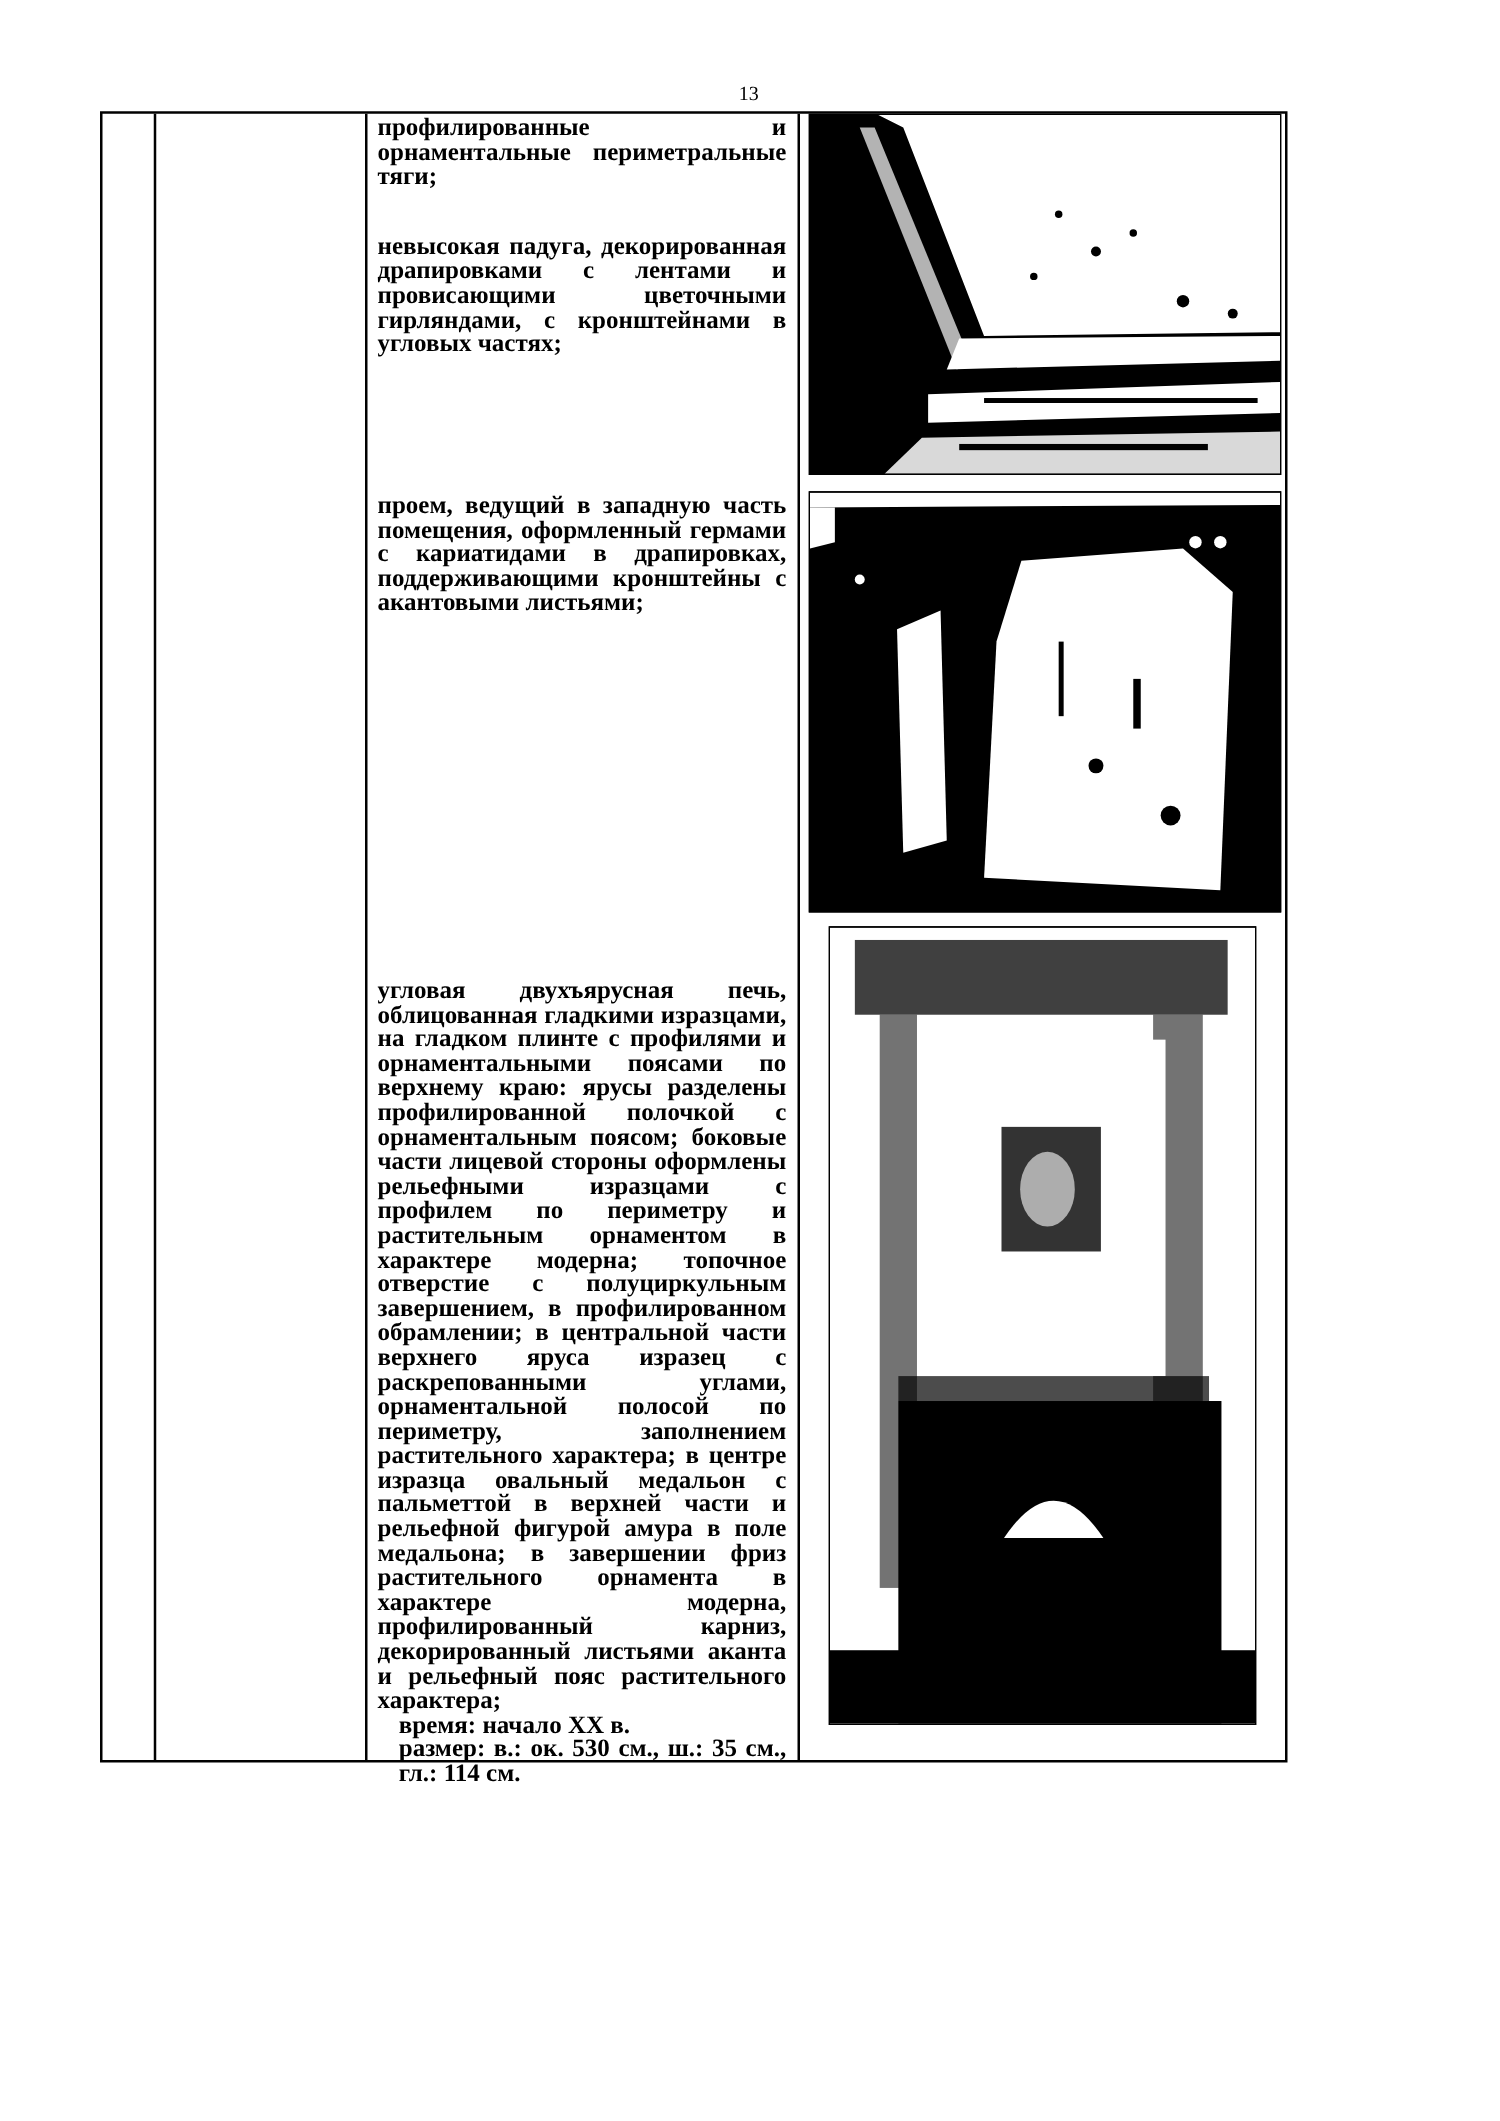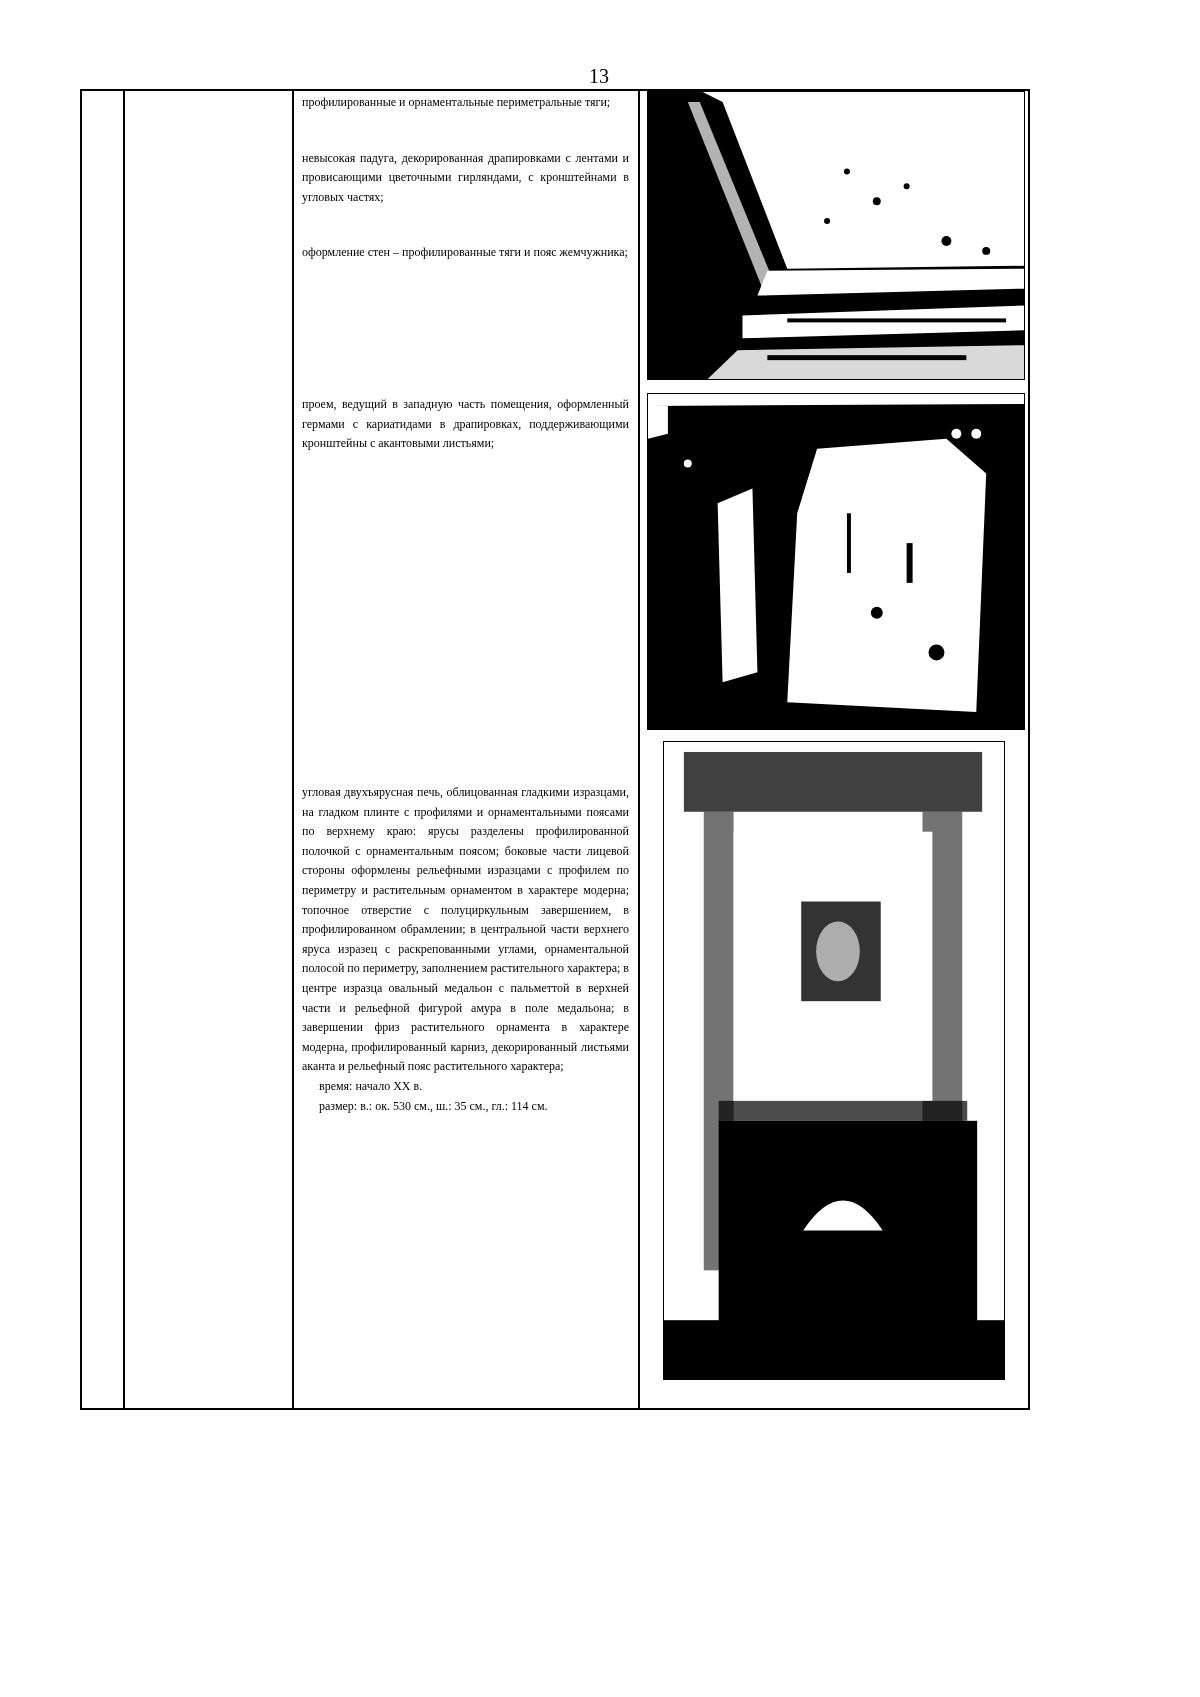--- a/index.html
+++ b/index.html
@@ -2,31 +2,31 @@
 <html><head>
 <meta charset="utf-8">
 <style>
   html, body { margin: 0; padding: 0; background: #ffffff; }
   body {
     width: 1200px; height: 1697px; position: relative; overflow: hidden;
     font-family: "Liberation Serif", "DejaVu Serif", serif; color: #000;
   }
   .page-number {
     position: absolute; top: 66px; left: 0; width: 1188px; text-align: center;
-    font-size: 20px; line-height: 20px; padding-left: 10px; box-sizing: border-box;
+    font-size: 16px; line-height: 20px; padding-left: 10px; box-sizing: border-box;
   }
   .table {
     position: absolute; left: 80px; top: 89px; width: 950px; height: 1321px;
     border: 2px solid #000; box-sizing: border-box;
   }
   .col-line { position: absolute; top: 0; bottom: 0; width: 2px; background: #000; }
   .c1 { left: 41px; } .c2 { left: 210px; } .c3 { left: 556px; }
   .text-block {
     position: absolute; left: 220px; width: 327px;
-    font-size: 12px; line-height: 19.6px; text-align: justify; text-align-last: left;
+    font-size: 20px; line-height: 19.6px; text-align: justify; text-align-last: left; font-weight: bold;
   }
   .text-block p { margin: 0; }
   .text-block p + p { margin-top: 36px; }
   .text-block p.tight { margin-top: 0; margin-left: 17px; }
   .photo {
     position: absolute; box-sizing: border-box; border: 1.5px solid #000; background: #000; overflow: hidden;
   }
   .photo svg { width: 100%; height: 100%; display: block; }
 </style>
 </head>
@@ -35,21 +35,20 @@
 <div class="page-number">13</div>
 
 <div class="table">
   <div class="col-line c1"></div>
   <div class="col-line c2"></div>
   <div class="col-line c3"></div>
 
   <div class="text-block" style="top:2px;">
     <p>профилированные и орнаментальные периметральные тяги;</p>
     <p>невысокая падуга, декорированная драпировками с лентами и провисающими цветочными гирляндами, с кронштейнами в угловых частях;</p>
-    <p>оформление стен – профилированные тяги и пояс жемчужника;</p>
   </div>
 
   <div class="text-block" style="top:304px;">
     <p>проем, ведущий в западную часть помещения, оформленный гермами с кариатидами в драпировках, поддерживающими кронштейны с акантовыми листьями;</p>
   </div>
 
   <div class="text-block" style="top:692px;">
     <p>угловая двухъярусная печь, облицованная гладкими изразцами, на гладком плинте с профилями и орнаментальными поясами по верхнему краю: ярусы разделены профилированной полочкой с орнаментальным поясом; боковые части лицевой стороны оформлены рельефными изразцами с профилем по периметру и растительным орнаментом в характере модерна; топочное отверстие с полуциркульным завершением, в профилированном обрамлении; в центральной части верхнего яруса изразец с раскрепованными углами, орнаментальной полосой по периметру, заполнением растительного характера; в центре изразца овальный медальон с пальметтой в верхней части и рельефной фигурой амура в поле медальона; в завершении фриз растительного орнамента в характере модерна, профилированный карниз, декорированный листьями аканта и рельефный пояс растительного характера;</p>
     <p class="tight">время: начало XX в.</p>
     <p class="tight">размер: в.: ок. 530 см., ш.: 35 см., гл.: 114 см.</p>

